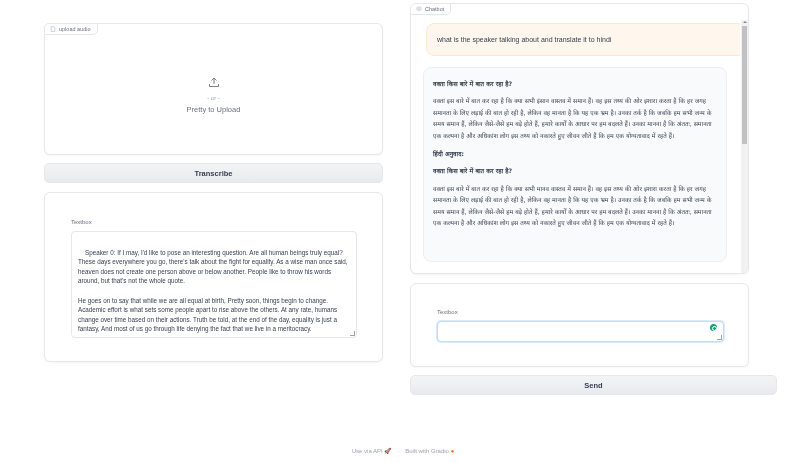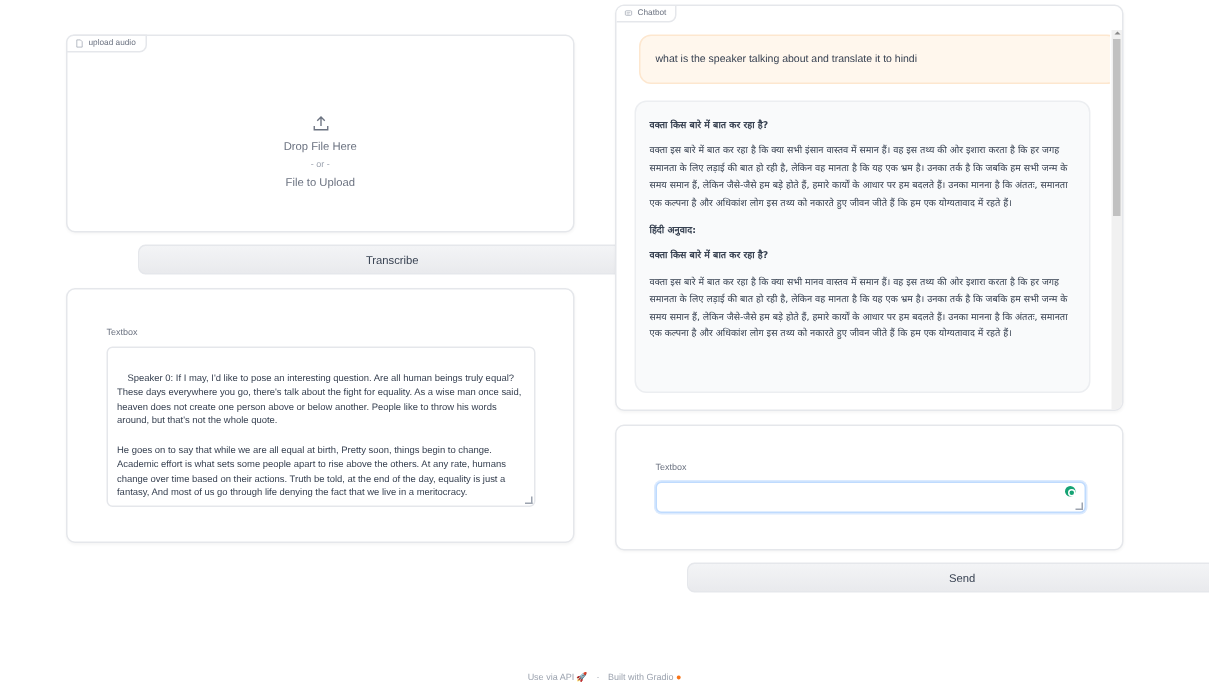--- a/index.html
+++ b/index.html
@@ -10,21 +10,21 @@
 
   
   #upload { left: 44px; top: 23px; width: 339px; height: 132px; }
   .label-tag { position: absolute; left: -1px; top: -1px; height: 12px; padding: 0 6px 0 5px; border: 1px solid #e5e7eb; border-radius: 5px 0 5px 0; background: #fff; font-size: 5.5px; color: #6b7280; display: flex; align-items: center; gap: 3px; }
   .label-tag svg { width: 6px; height: 6px; }
   .upload-area { position: absolute; left: 0; right: 0; top: 52px; text-align: center; color: #6b7280; font-size: 7.5px; line-height: 12px; }
   .upload-area .up-icon { display: block; margin: 0 auto 4px; width: 12px; height: 12px; }
   .upload-area .or { font-size: 6px; color: #9ca3af; }
 
   
-  .btn { position: absolute; height: 20px; border: 1px solid #e5e7eb; border-radius: 5px; background: linear-gradient(#f3f4f6, #e9eaed); font-size: 7.5px; font-weight: normal; color: #374151; display: flex; align-items: center; justify-content: center; cursor: pointer; margin-left: 48px; }
+  .btn { position: absolute; height: 20px; border: 1px solid #e5e7eb; border-radius: 5px; background: linear-gradient(#f3f4f6, #e9eaed); font-size: 7.5px; font-weight: bold; color: #374151; display: flex; align-items: center; justify-content: center; cursor: pointer; }
   #transcribe { left: 44px; top: 163px; width: 339px; }
   #send { left: 410px; top: 375px; width: 367px; }
 
   
   #left-text { left: 44px; top: 192px; width: 339px; height: 170px; }
   .tb-label { position: absolute; font-size: 6px; color: #6b7280; }
   #left-text .tb-label { left: 26px; top: 26px; }
   .textarea { position: absolute; border: 1px solid #e5e7eb; border-radius: 4px; background: #fff; font-size: 6.3px; line-height: 9.6px; color: #374151; padding: 6px 6px; white-space: pre-wrap; }
   #left-text .textarea { left: 26px; top: 38px; width: 286px; height: 107px; }
   .resize { position: absolute; right: 1px; bottom: 1px; width: 5px; height: 5px; border-right: 1px solid #9ca3af; border-bottom: 1px solid #9ca3af; }
@@ -61,23 +61,22 @@
     <svg viewBox="0 0 10 10">
         <path d="M2 1h4l2 2v6H2z" fill="none" stroke="#9ca3af" stroke-width="0.8"></path>
       </svg>
     <span>upload audio</span>
   </div>
   <div class="upload-area">
     <svg class="up-icon" viewBox="0 0 12 12">
       <path d="M6 8V2M3.5 4.5L6 2l2.5 2.5" fill="none" stroke="#6b7280" stroke-width="0.9"></path>
       <path d="M1.5 8v2.5h9V8" fill="none" stroke="#6b7280" stroke-width="0.9"></path>
     </svg>
-    <div>Drop File Here</div>
     <div class="or">- or -</div>
-    <div>File to Upload</div>
+    <div>Pretty to Upload</div>
   </div>
 </div>
 
 <div id="transcribe" class="btn">Transcribe</div>
 
 <div id="left-text" class="block">
   <div class="tb-label">Textbox</div>
   <div class="textarea">
     <span>Speaker 0: If I may, I'd like to pose an interesting question. Are all human beings truly equal? These days everywhere you go, there's talk about the fight for equality. As a wise man once said, heaven does not create one person above or below another. People like to throw his words around, but that's not the whole quote.
 

